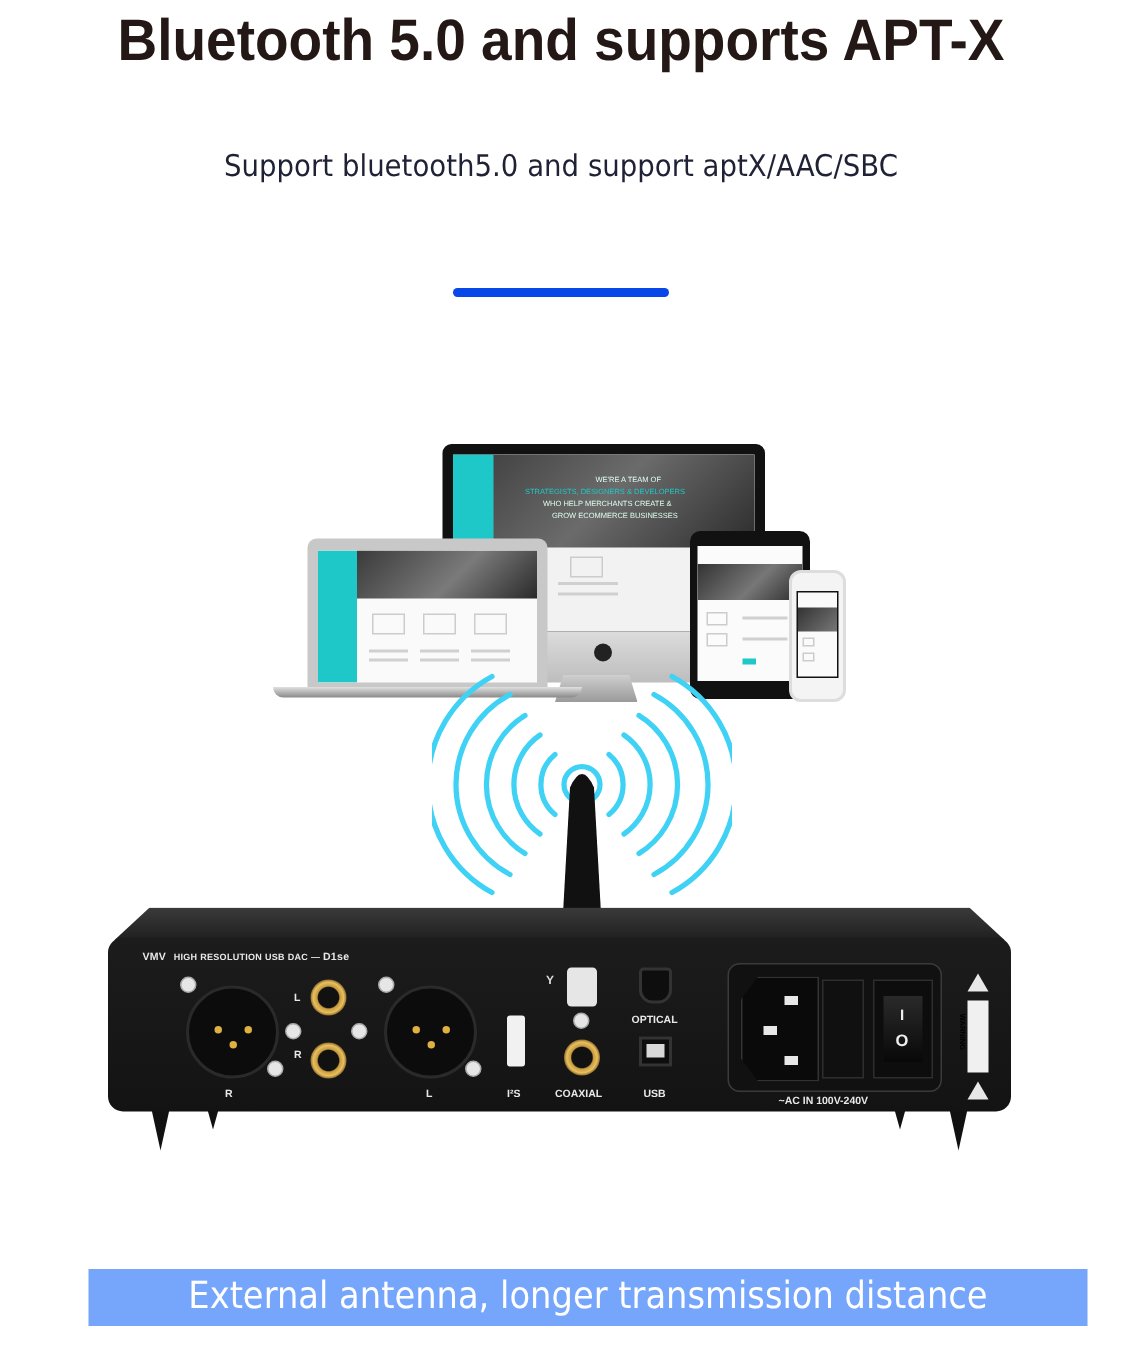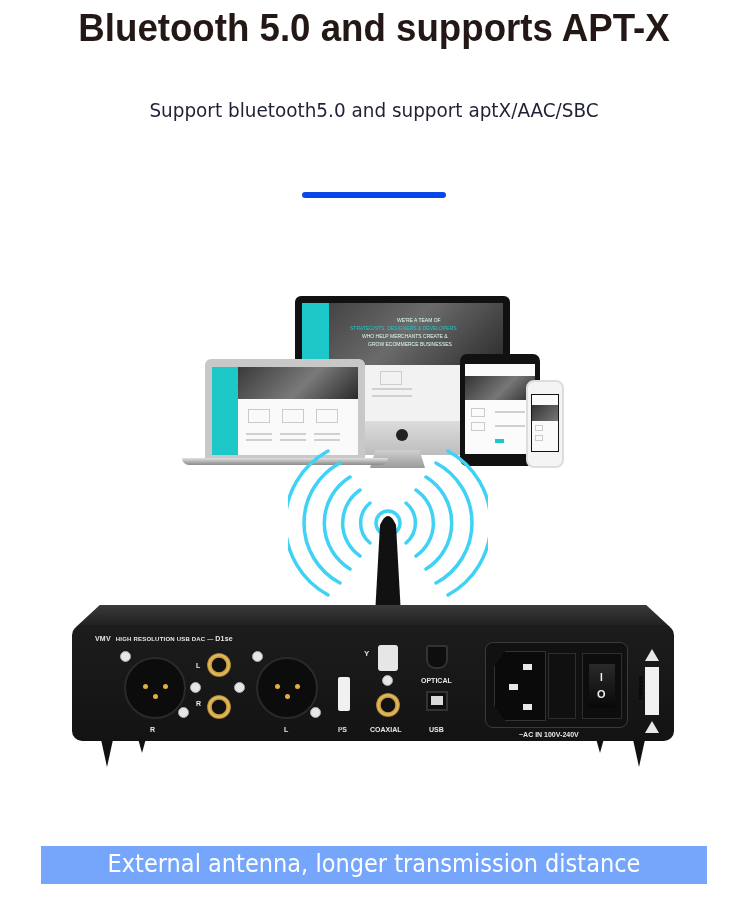--- a/index.html
+++ b/index.html
@@ -79,21 +79,21 @@
   .tri { width:0; height:0; border-left:7px solid transparent; border-right:7px solid transparent; border-bottom:12px solid #e8e8e8; position:absolute; }
   .warn-label { position:absolute; left:1px; top:18px; width:14px; height:48px; background:#f0f0f0; }
   .warn-label span { position:absolute; left:-16px; top:18px; transform: rotate(90deg); font-size:5px; color:#000; font-family:"Liberation Sans",sans-serif; font-weight:bold; white-space:nowrap; }
   .foot { position:absolute; width:0; height:0; border-left:7px solid transparent; border-right:7px solid transparent; border-top:32px solid #111; }
   .foot.small { border-left-width:5px; border-right-width:5px; border-top-width:18px; }
   .antenna-mount { position:absolute; left: 306px; top: 20px; width: 20px; height: 26px; background:#e6e6e6; border-radius: 3px; }
   .antenna-y { position:absolute; left: 292px; top: 24px; color:#ddd; font-size:8px; font-weight:bold; font-family:"Liberation Sans",sans-serif; }
 
   
   .banner {
-    position:absolute; left: 41px; top: 846px; width: 666px; height: 38px;
+    position:absolute; left: 59px; top: 846px; width: 666px; height: 38px;
     background: #75a6fc; color:#ffffff;
   }
   .banner span {
     position:absolute; left: 0; top: 2px; width: 100%; text-align:center;
     font-family: "DejaVu Sans", sans-serif; font-size: 25px; line-height: 32px;
     transform: scaleX(0.9);
   }
 </style>
 </head>
 <body>

